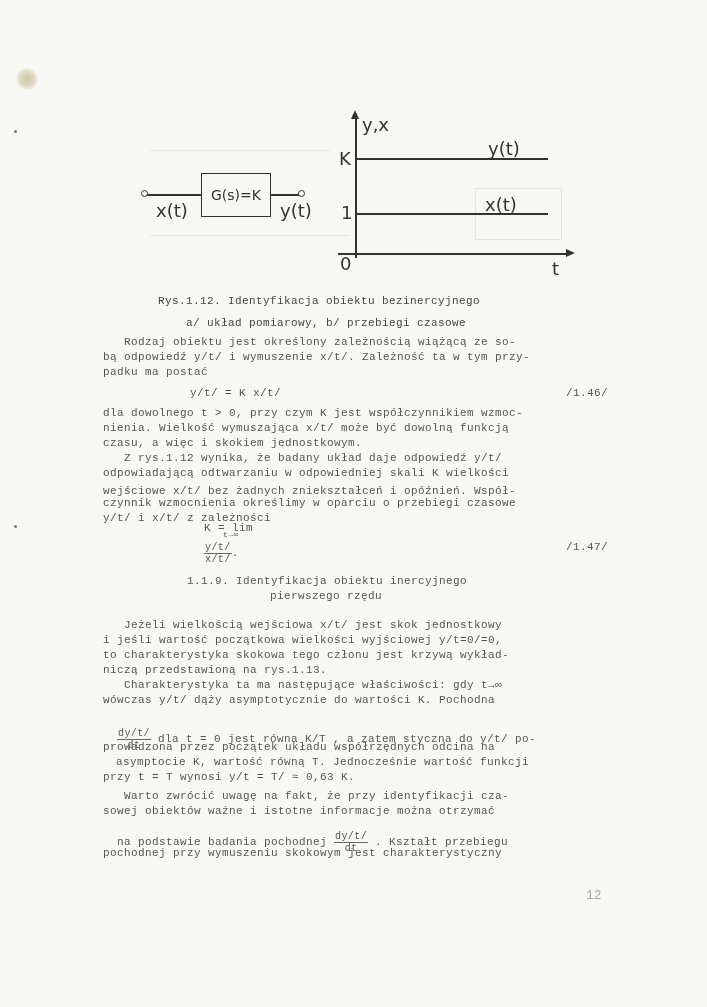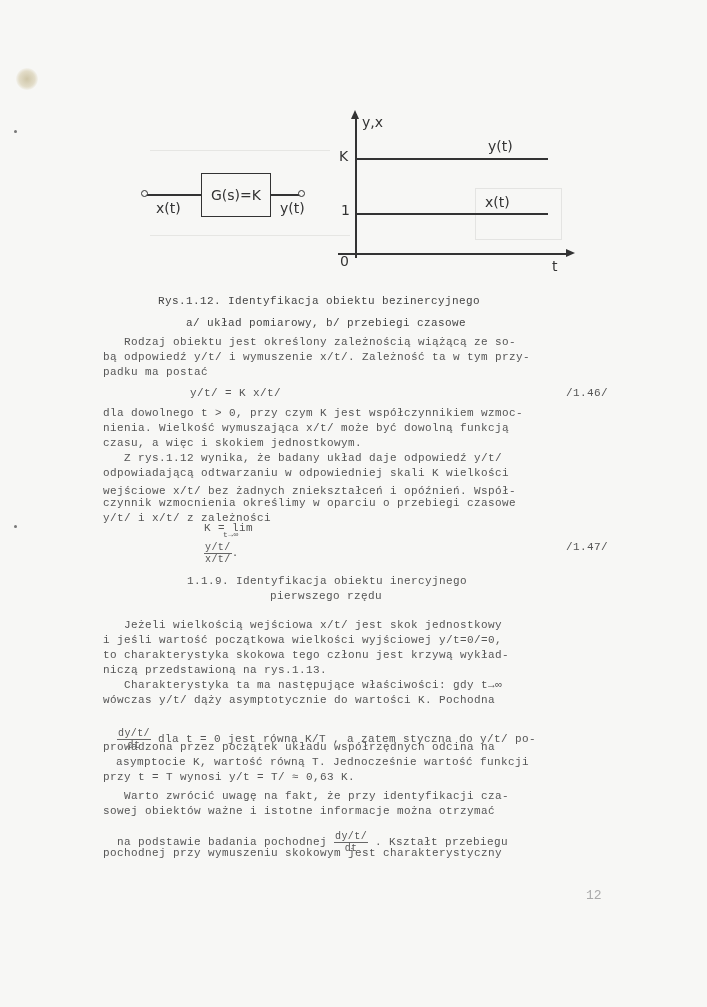--- a/index.html
+++ b/index.html
@@ -4,21 +4,21 @@
 <style>
   html,body{margin:0;padding:0;}
   body{width:707px;height:1007px;background:#f7f7f5;position:relative;overflow:hidden;
        font-family:"Liberation Mono","DejaVu Sans Mono",monospace;color:#4a4a4a;}
   .stain{position:absolute;left:16px;top:68px;width:22px;height:22px;border-radius:50%;
          background:radial-gradient(circle,#cfc6a8 0%,#e2dcc8 50%,transparent 75%);}
   .dot{position:absolute;width:3px;height:3px;border-radius:50%;background:#777;}
   .ghost{position:absolute;border:1px solid #e4e4e2;}
   .ghost-line{position:absolute;height:1px;background:#e6e6e3;}
   .figure{position:absolute;left:140px;top:100px;width:440px;height:180px;}
-  .fig-label{position:absolute;font-family:"DejaVu Sans",sans-serif;font-size:14px;color:#333;}
+  .fig-label{position:absolute;font-family:"DejaVu Sans",sans-serif;font-size:18px;color:#333;}
   .block{position:absolute;left:61px;top:73px;width:68px;height:42px;border:1.5px solid #333;
          display:flex;align-items:center;justify-content:center;font-family:"DejaVu Sans",sans-serif;font-size:14px;color:#333;}
   .wire{position:absolute;height:1.5px;background:#333;}
   .term{position:absolute;width:5px;height:5px;border:1.5px solid #333;border-radius:50%;background:#f7f7f5;}
   .axis-v{position:absolute;left:215px;top:14px;width:1.5px;height:144px;background:#333;}
   .axis-h{position:absolute;left:198px;top:153px;width:232px;height:1.5px;background:#333;}
   .arrow-up{position:absolute;left:211px;top:10px;width:0;height:0;border-left:4px solid transparent;border-right:4px solid transparent;border-bottom:9px solid #333;}
   .arrow-right{position:absolute;left:426px;top:149px;width:0;height:0;border-top:4px solid transparent;border-bottom:4px solid transparent;border-left:9px solid #333;}
   .hline{position:absolute;height:1.5px;background:#333;}
   .line{position:absolute;left:0;white-space:pre;font-size:11px;letter-spacing:0.4px;color:#555;line-height:15px;}

